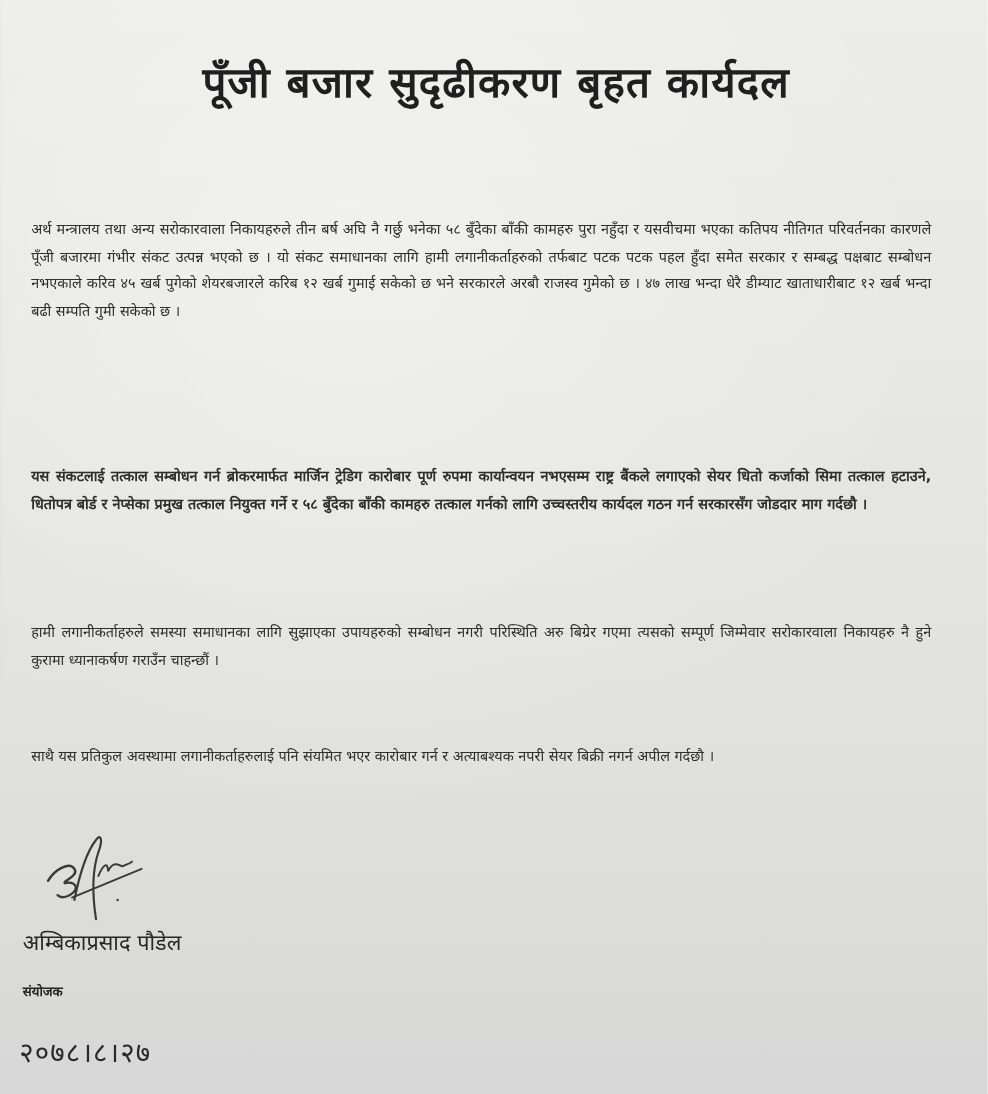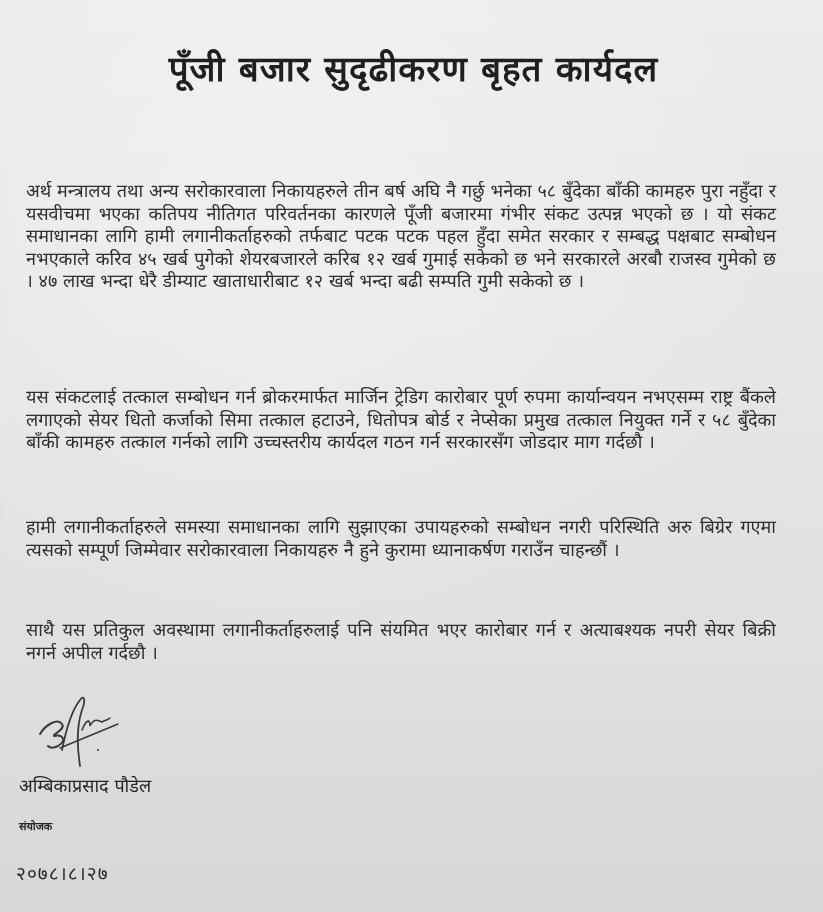--- a/index.html
+++ b/index.html
@@ -18,38 +18,38 @@
     position: absolute; left: 0; width: 823px; top: 44px;
     text-align: center; font-size: 35px; font-weight: bold; letter-spacing: 1px;
     color: #1f1f1f;
   }
   .subtitle {
     position: absolute; left: 0; width: 823px; top: 120px;
     text-align: center; font-size: 18px; color: #2b2b2b;
   }
   .para {
     position: absolute; left: 24px; width: 750px;
-    font-size: 18px; line-height: 22.5px; text-align: justify;
+    font-size: 12px; line-height: 22.5px; text-align: justify;
     color: #2e2e2e;
   }
   .p1 { top: 180px; }
-  .p2 { top: 386px; }
+  .p2 { top: 386px; font-weight: bold; }
   .p3 { top: 516px; }
   .p4 { top: 619px; }
   .signature {
     position: absolute; left: 30px; top: 690px; width: 95px; height: 80px;
   }
   .signer-name {
     position: absolute; left: 17px; top: 773px; font-size: 18px; font-weight: normal; color: #262626; text-align: center;
   }
   .signer-role {
     position: absolute; left: 17px; top: 818px; font-size: 11px; font-weight: bold; color: #262626;
   }
   .date {
-    position: absolute; left: 14px; top: 860px; font-size: 19px; color: #2a2a2a; letter-spacing: 1px;
+    position: absolute; left: 14px; top: 860px; font-size: 23px; color: #2a2a2a; letter-spacing: 1px;
   }
 </style>
 </head>
 <body>
 
 <div class="page">
   <div class="title">पूँजी बजार सुदृढीकरण बृहत कार्यदल</div>
 
   <p class="para p1" style="margin:0">अर्थ मन्त्रालय तथा अन्य सरोकारवाला निकायहरुले तीन बर्ष अघि नै गर्छु भनेका ५८ बुँदेका बाँकी कामहरु पुरा नहुँदा र यसवीचमा भएका कतिपय नीतिगत परिवर्तनका कारणले पूँजी बजारमा गंभीर संकट उत्पन्न भएको छ । यो संकट समाधानका लागि हामी लगानीकर्ताहरुको तर्फबाट पटक पटक पहल हुँदा समेत सरकार र सम्बद्ध पक्षबाट सम्बोधन नभएकाले करिव ४५ खर्ब पुगेको शेयरबजारले करिब १२ खर्ब गुमाई सकेको छ भने सरकारले अरबौ राजस्व गुमेको छ । ४७ लाख भन्दा धेरै डीम्याट खाताधारीबाट १२ खर्ब भन्दा बढी सम्पति गुमी सकेको छ ।</p>
   <p class="para p2" style="margin:0">यस संकटलाई तत्काल सम्बोधन गर्न ब्रोकरमार्फत मार्जिन ट्रेडिग कारोबार पूर्ण रुपमा कार्यान्वयन नभएसम्म राष्ट्र बैंकले लगाएको सेयर धितो कर्जाको सिमा तत्काल हटाउने, धितोपत्र बोर्ड र नेप्सेका प्रमुख तत्काल नियुक्त गर्ने र ५८ बुँदेका बाँकी कामहरु तत्काल गर्नको लागि उच्चस्तरीय कार्यदल गठन गर्न सरकारसँग जोडदार माग गर्दछौ ।</p>

